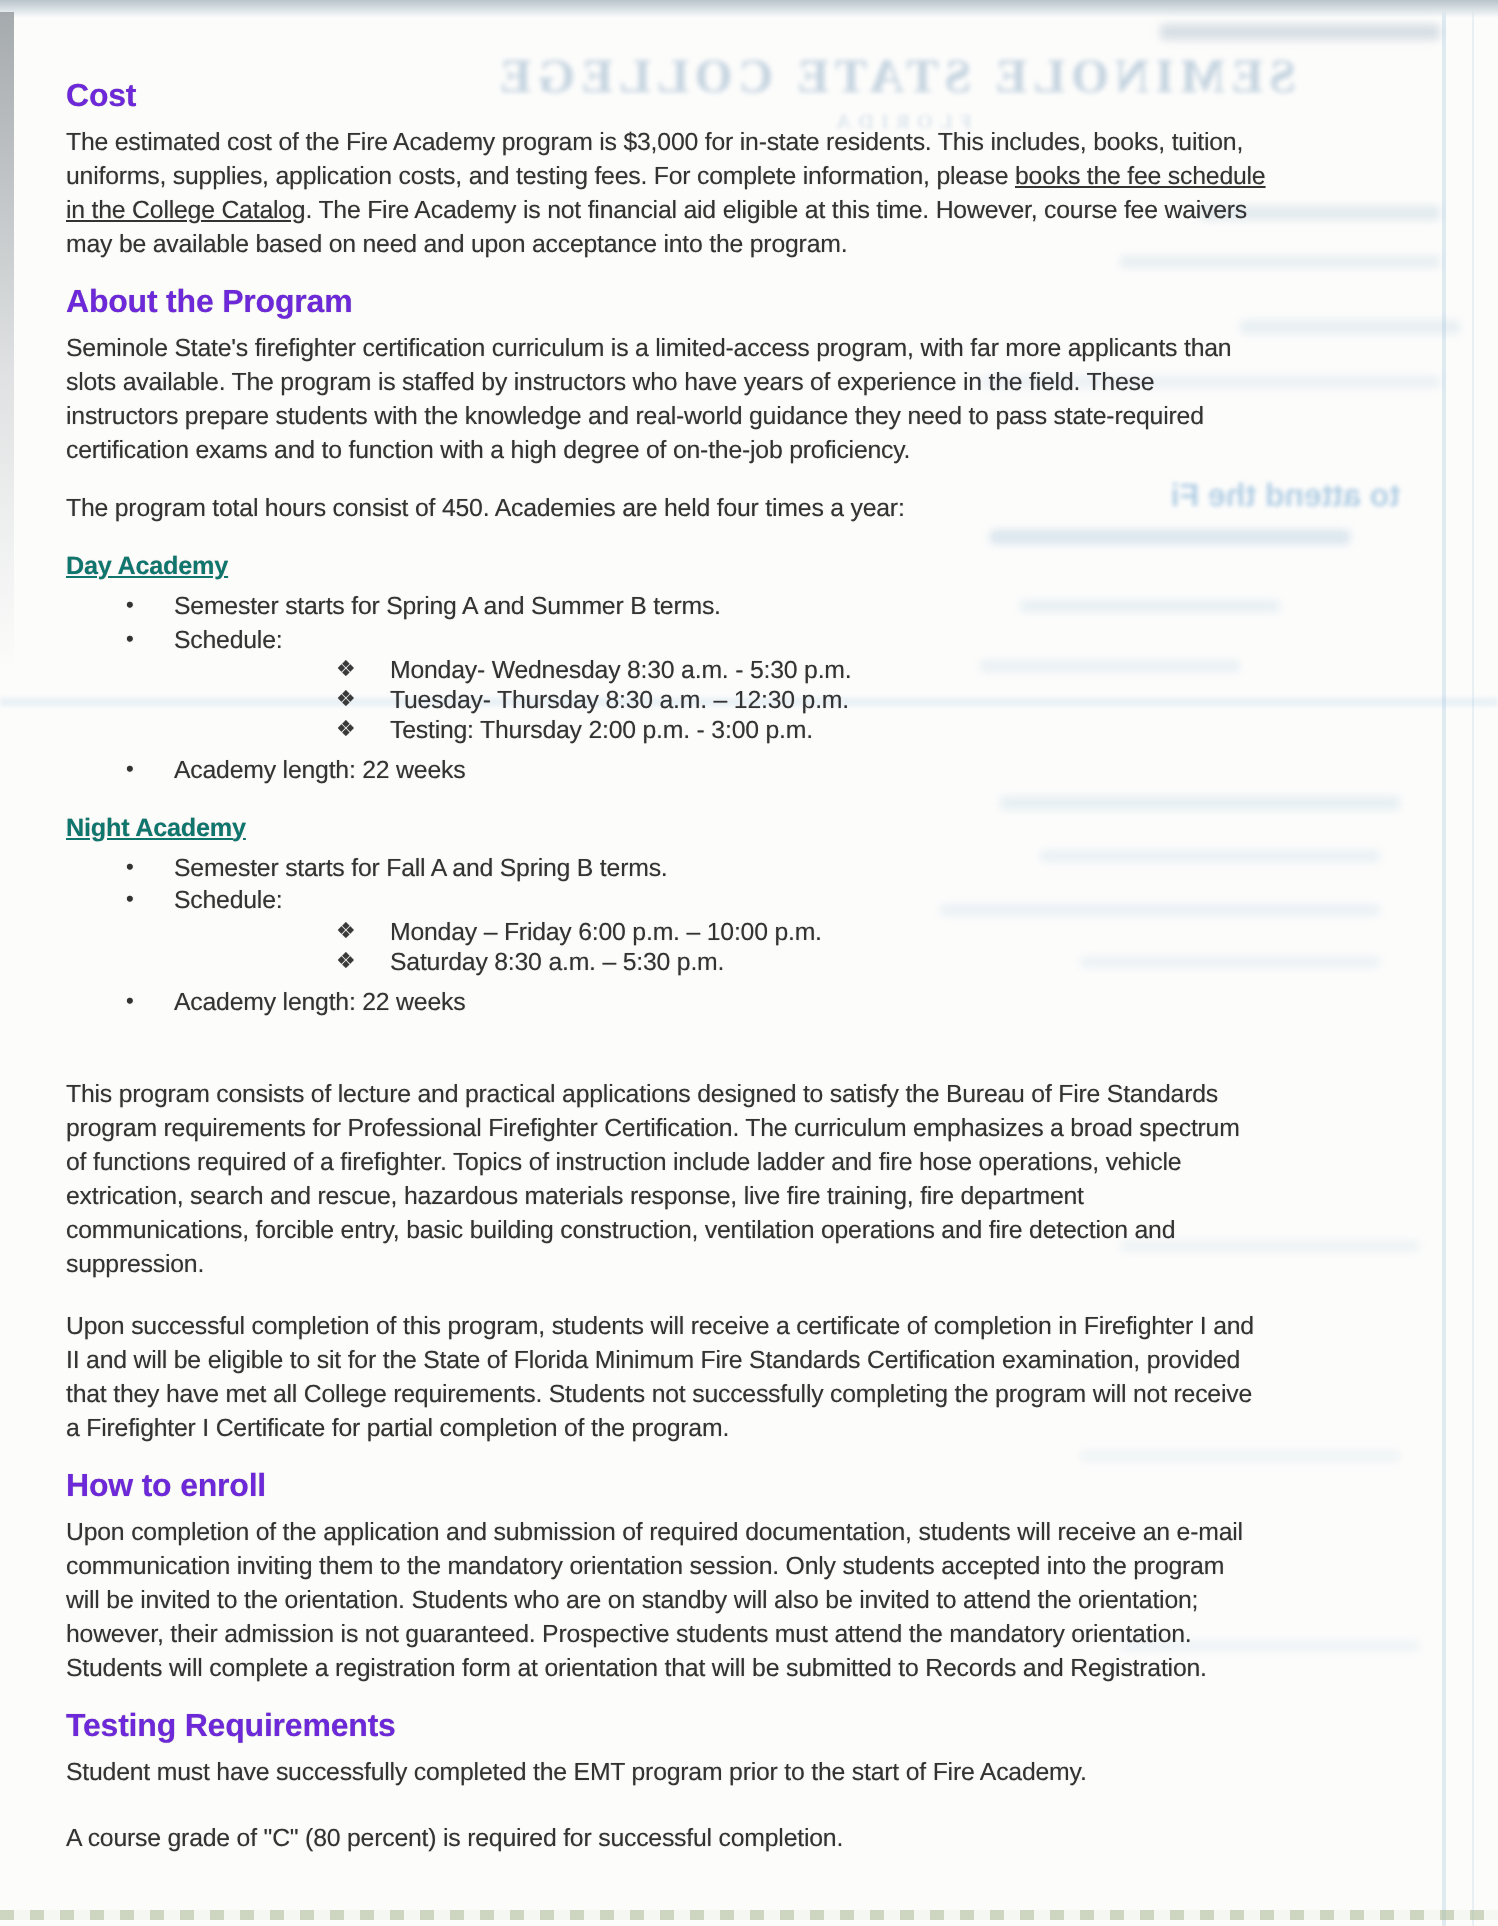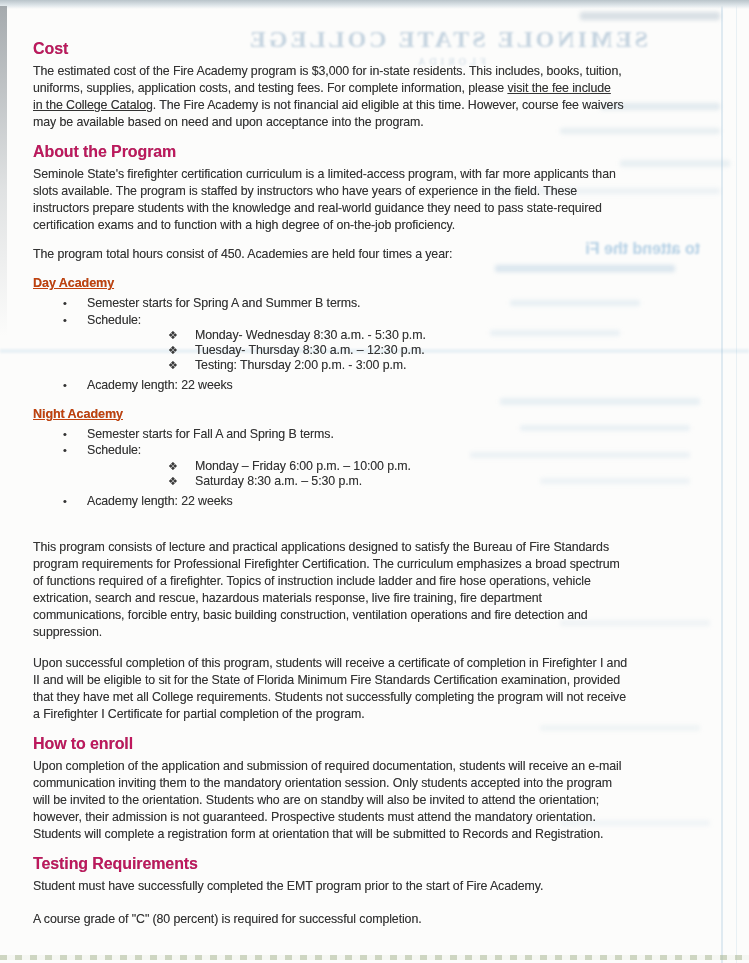--- a/index.html
+++ b/index.html
@@ -40,25 +40,25 @@
     position:absolute;left:470px;top:240px;width:230px;
     font-weight:bold;font-size:16px;color:rgba(108,164,208,.50);
     transform:scaleX(-1);filter:blur(1px);white-space:nowrap;
   }
   .smudge{position:absolute;filter:blur(2px);border-radius:2px;}
 
   
   .content{position:absolute;left:33px;top:40px;width:660px;color:#333;
     font-size:12.4px;line-height:17px;letter-spacing:-0.1px;
     text-shadow:0 0 .5px rgba(60,60,60,.45);}
-  .h1{font-size:16px;line-height:18px;font-weight:bold;color:#be185d;margin:0 0 5px 0;}
+  .h1{font-size:16px;line-height:18px;font-weight:bold;color:#6d28d9;margin:0 0 5px 0;}
   .mt-sec{margin-top:3px;}
   .para{white-space:pre-line;margin:0 0 12px 0;}
   .u{text-decoration:underline;}
-  .h2{font-size:12.6px;font-weight:bold;text-decoration:underline;color:#c2410c;margin:12px 0 3px 0;}
+  .h2{font-size:12.6px;font-weight:bold;text-decoration:underline;color:#0f766e;margin:12px 0 3px 0;}
   .row{display:flex;}
   .l1{padding-left:30px;line-height:16.5px;}
   .l1 .marker{width:24px;flex:none;font-size:11px;}
   .l2{padding-left:135px;line-height:15px;}
   .l2 .marker{width:27px;flex:none;font-size:11px;color:#3a3a3a;}
   .gap-s{height:4px;}
 </style>
 </head>
 <body>
 
@@ -88,21 +88,21 @@
   <div class="vline-a"></div>
   <div class="vline-b"></div>
   <div class="edge-top"></div>
   <div class="edge-left"></div>
   <div class="edge-bottom"></div>
 
   <div class="content">
 
     <div class="h1">Cost</div>
     <p class="para"><span>The estimated cost of the Fire Academy program is $3,000 for in-state residents. This includes, books, tuition,
-uniforms, supplies, application costs, and testing fees. For complete information, please </span><span class="u">visit the fee include</span><br><span class="u">in the College Catalog</span><span>. The Fire Academy is not financial aid eligible at this time. However, course fee waivers
+uniforms, supplies, application costs, and testing fees. For complete information, please </span><span class="u">books the fee schedule</span><br><span class="u">in the College Catalog</span><span>. The Fire Academy is not financial aid eligible at this time. However, course fee waivers
 may be available based on need and upon acceptance into the program.</span></p>
 
     <div class="h1 mt-sec">About the Program</div>
     <p class="para">Seminole State's firefighter certification curriculum is a limited-access program, with far more applicants than
 slots available. The program is staffed by instructors who have years of experience in the field. These
 instructors prepare students with the knowledge and real-world guidance they need to pass state-required
 certification exams and to function with a high degree of on-the-job proficiency.</p>
     <p class="para">The program total hours consist of 450. Academies are held four times a year:</p>
 
     <div class="h2">Day Academy</div>

